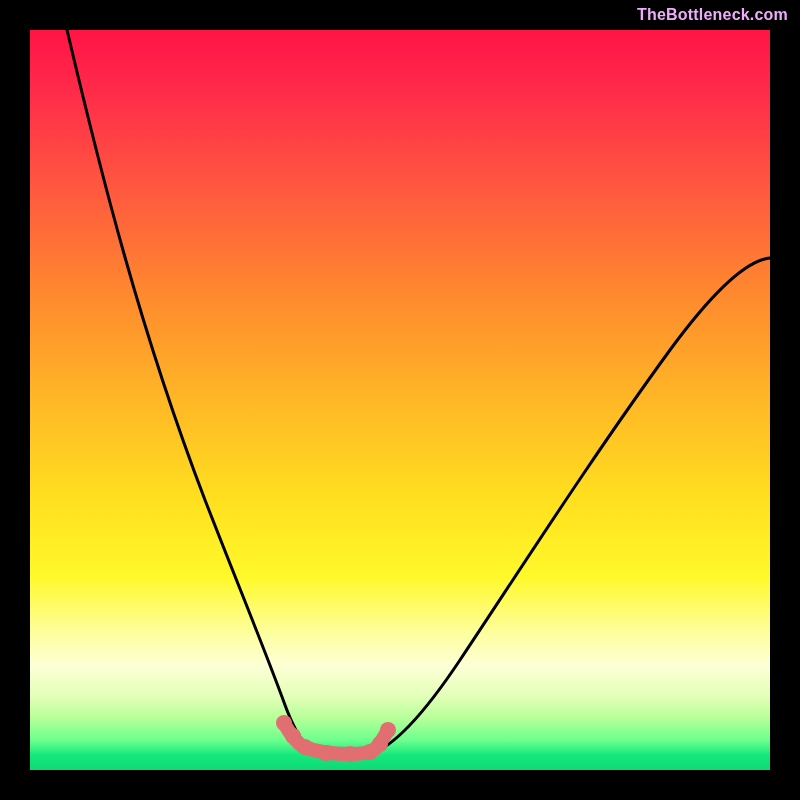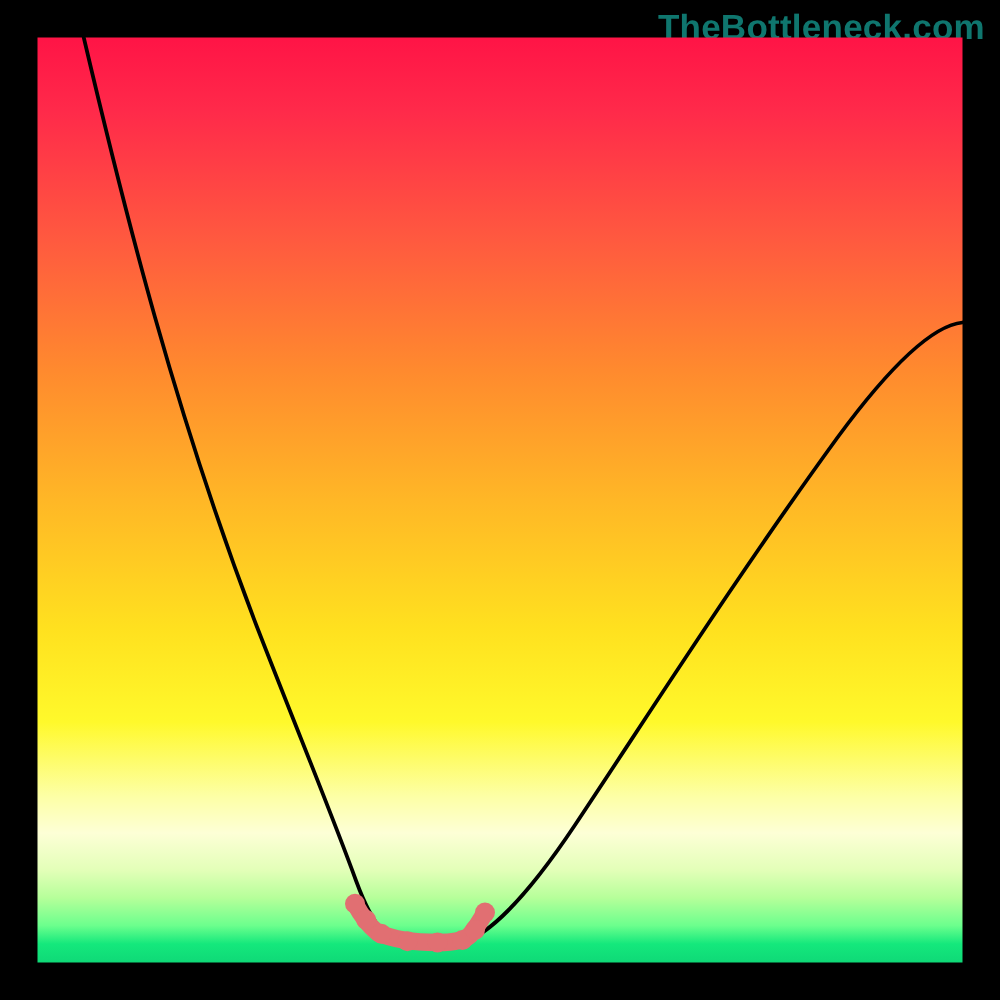--- a/index.html
+++ b/index.html
@@ -14,22 +14,22 @@
   .frame {
     position: relative;
     width: 800px;
     height: 800px;
     background: #000;
   }
   .watermark {
     position: absolute;
     top: 6px;
     right: 12px;
-    color: #0f766e;
-    font-size: 28px;
+    color: #f0abfc;
+    font-size: 16px;
     font-weight: 600;
     letter-spacing: 0.2px;
     user-select: none;
   }
   .plot-area {
     position: absolute;
     left: 30px;
     top: 30px;
     width: 740px;
     height: 740px;

